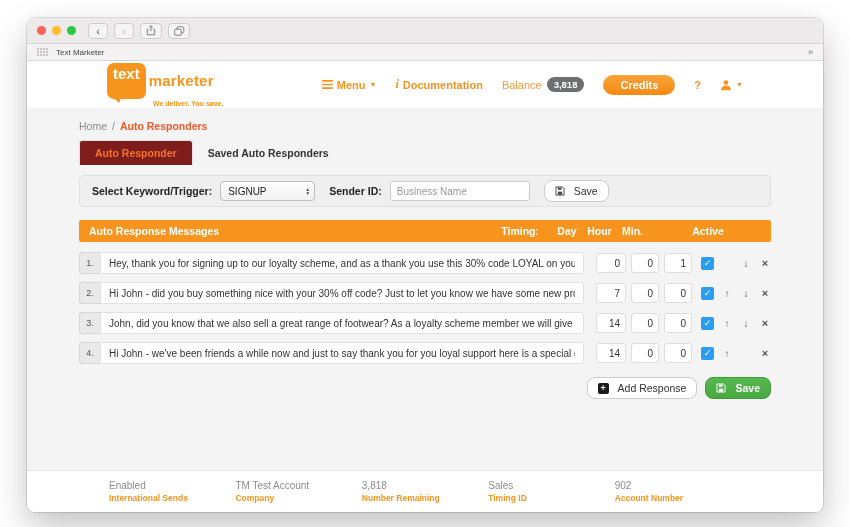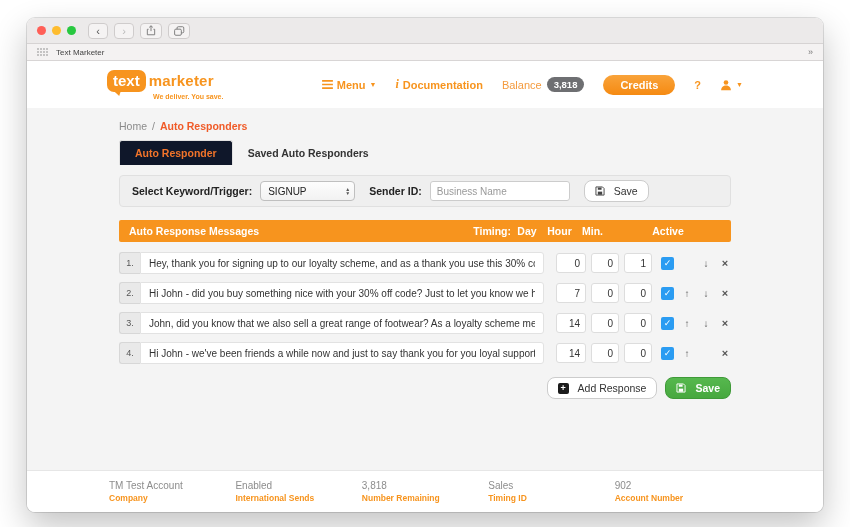--- a/index.html
+++ b/index.html
@@ -23,59 +23,59 @@
   .chromebtn { width:22px; height:16px; border:1px solid #cfcccc; background:#f5f3f3; border-radius:4px;
     display:flex; align-items:center; justify-content:center; }
   .bookmarkbar { height:17px; background:#f4f2f2; border-bottom:1px solid #d8d5d5; display:flex; align-items:center; padding:0 10px; gap:8px; flex:0 0 auto; }
   .bktitle { font-size:8px; color:#444; }
   .more { margin-left:auto; font-size:9px; color:#777; }
 
   
   .apphead { height:47px; background:#fff; display:flex; align-items:center; justify-content:space-between; padding:0 80px; flex:0 0 auto; }
   .logo { display:flex; flex-direction:column; }
   .logorow { display:flex; align-items:center; gap:3px; }
-  .bubble { position:relative; background:#f7941e; color:#fff; font-weight:bold; font-size:15px; padding:2px 6px 3px; border-radius:7px; }
+  .bubble { position:relative; background:#f7941e; color:#fff; font-weight:bold; font-size:15px; padding:2px 6px 17px; border-radius:7px; }
   .bubble::after { content:''; position:absolute; left:6px; bottom:-4px; border-left:7px solid transparent; border-top:5px solid #f7941e; transform:skewX(-18deg); }
   .logoname { color:#f7941e; font-weight:bold; font-size:15px; letter-spacing:.2px; }
   .tagline { font-size:7px; font-weight:bold; color:#f7941e; margin-left:46px; margin-top:1px; }
   .topnav { display:flex; align-items:center; gap:19px; }
   .navitem { display:flex; align-items:center; gap:4px; color:#f7941e; font-size:11px; font-weight:bold; cursor:pointer; }
   .caret { font-size:7px; color:#f7941e; }
   .doc-i { font-family:"Liberation Serif", serif; font-style:italic; font-weight:bold; font-size:12px; }
   .balgroup { display:flex; align-items:center; gap:5px; }
   .ballabel { color:#f49b3f; font-size:11px; }
   .balpill { background:#6e6f72; color:#fff; font-size:9.5px; font-weight:bold; padding:2px 7px; border-radius:8px; }
   .purchase { background:linear-gradient(#f9a33a,#f58a12); color:#fff; font-size:11px; font-weight:bold;
     padding:4px 17px; border-radius:12px; border:none; cursor:pointer; }
   .help { color:#f7941e; font-size:11px; font-weight:bold; }
 
   
-  .main { flex:1; background:#f4f4f4; padding:12px 92px 0; }
+  .main { flex:1; background:#f4f4f4; padding:12px 52px 0; }
   .breadcrumb { font-size:10.5px; color:#8b8b8b; display:flex; gap:5px; align-items:center; }
   .bc-cur { color:#f05b28; font-weight:bold; }
   .tabs { display:flex; margin-top:8px; align-items:flex-end; }
   .tab { font-size:10.5px; padding:6px 15px; color:#333; font-weight:bold; cursor:pointer; }
-  .tab.active { background:#0f172a; border:1px solid #e2e2e2; border-bottom:none; border-radius:3px 3px 0 0; color:#f2742a; }
+  .tab.active { background:#7f1d1d; border:1px solid #e2e2e2; border-bottom:none; border-radius:3px 3px 0 0; color:#f2742a; }
 
   .kwbar { margin-top:10px; background:#efefef; border:1px solid #e0e0e0; border-radius:4px; height:32px;
     display:flex; align-items:center; gap:8px; padding:0 12px; }
   .kwlabel { font-size:10.5px; font-weight:bold; color:#222; }
   .select { width:95px; height:20px; background:linear-gradient(#fdfdfd,#f2f2f2); border:1px solid #bfbfbf; border-radius:4px;
     display:flex; align-items:center; padding:0 4px 0 7px; font-size:10px; color:#222; cursor:pointer; }
   .stepper { margin-left:auto; display:flex; flex-direction:column; font-size:5px; line-height:4px; color:#555; }
   .senderinput { width:140px; height:20px; border:1px solid #ccc; border-radius:3px; font-size:10px; padding:0 6px;
     color:#333; font-family:"Liberation Sans", sans-serif; }
   .senderinput::placeholder { color:#9a9a9a; }
   .btn { display:inline-flex; align-items:center; gap:9px; background:#fff; border:1px solid #ccc; border-radius:8px;
     font-size:10.5px; color:#333; padding:4px 10px; cursor:pointer; font-family:"Liberation Sans", sans-serif; }
 
   .tblhead { margin-top:13px; background:#f7941e; border-radius:2px; height:22px; display:flex; align-items:center;
     color:#fff; font-size:10.5px; font-weight:bold; padding:0 10px; }
   .tblcols { margin-left:auto; display:flex; align-items:center; }
-  .tc-timing { }
+  .tc-timing { margin-right:12px; }
   .tc { text-align:center; }
   .tc-day { width:32px; } .tc-hour { width:33px; } .tc-min { width:33px; }
   .tc-active { width:46px;margin-left:36px; } .tc-pad { width:30px; }
 
   .rows { margin-top:10px; }
   .msg-row { display:flex; align-items:center; height:22px; margin-bottom:8px; }
   .row-num { width:21px; height:22px; background:#e9e9e9; border:1px solid #d7d7d7; border-right:none;
     border-radius:3px 0 0 3px; font-size:9px; color:#555; display:flex; align-items:center; justify-content:center; }
   .msg-input { flex:1; height:22px; border:1px solid #e2e2e2; border-radius:0 3px 3px 0; background:#fff;
     font-size:10px; color:#333; padding:0 8px; font-family:"Liberation Sans", sans-serif; }
@@ -297,28 +297,28 @@
             <rect x="4.5" y="9" width="7" height="5" fill="#fff"></rect>
             <rect x="4.5" y="2.5" width="6" height="3.5" fill="#fff"></rect>
           </svg>
         <span>Save</span>
       </button>
     </div>
   </div>
 
   <div class="appfooter" id="appfooter">
       <div class="fcol">
+    <div class="fval">Enabled</div>
+    <div class="flab">International Sends</div>
+  </div>
+      <div class="fcol">
     <div class="fval">TM Test Account</div>
     <div class="flab">Company</div>
   </div>
       <div class="fcol">
-    <div class="fval">Enabled</div>
-    <div class="flab">International Sends</div>
-  </div>
-      <div class="fcol">
     <div class="fval">3,818</div>
     <div class="flab">Number Remaining</div>
   </div>
       <div class="fcol">
     <div class="fval">Sales</div>
     <div class="flab">Timing ID</div>
   </div>
       <div class="fcol">
     <div class="fval">902</div>
     <div class="flab">Account Number</div>

